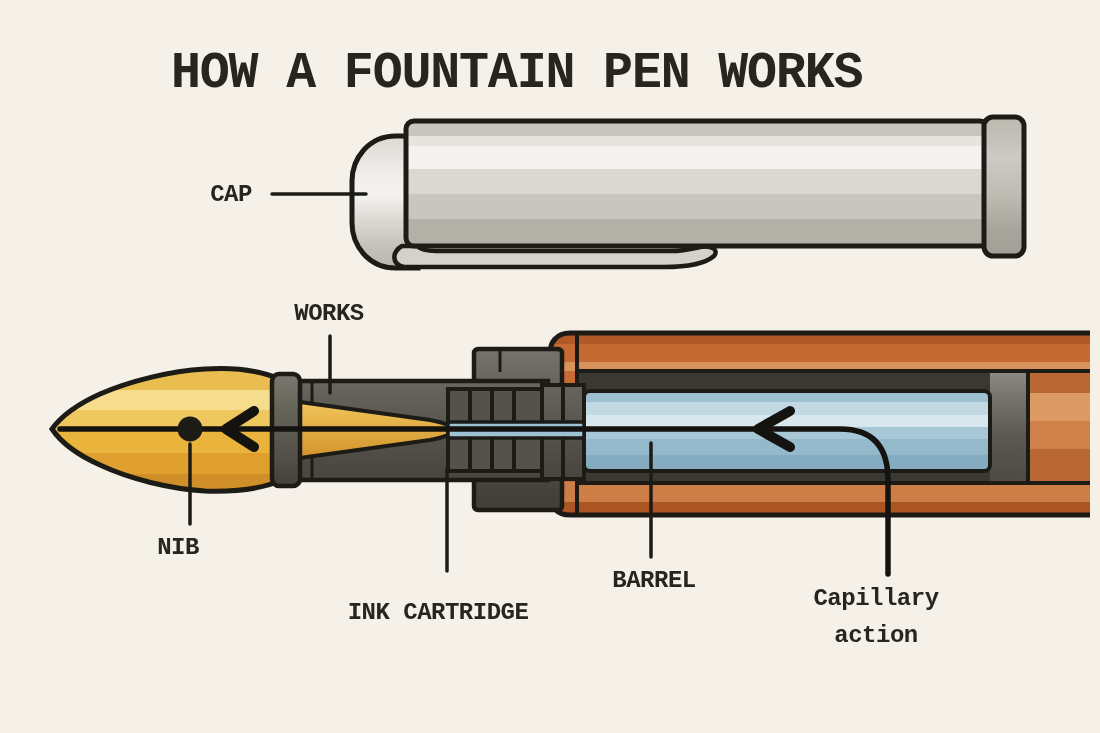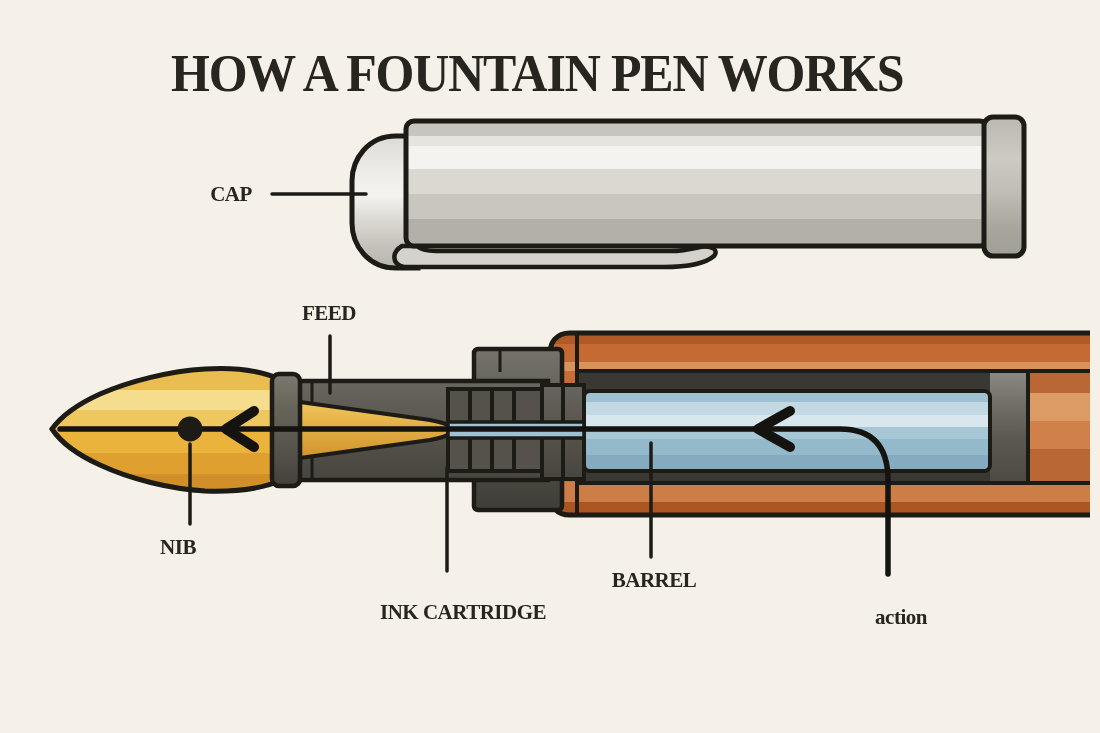--- a/index.html
+++ b/index.html
@@ -2,30 +2,30 @@
 <html style="--background: #f5f1e8; --text: #26251f; --outline: #1c1b16; --cap-gray: #d7d4cd; --nib-gold: #ecb845; --grip-gray: #5b5852; --barrel-orange: #c76c36; --ink-blue: #a9c9d8;"><head>
 <meta charset="utf-8">
 <style>
   :root{
     --background:#f5f1e8; --text:#26251f; --outline:#1c1b16;
   }
   html,body{margin:0;padding:0;background:var(--background);}
   #stage{
     position:relative;width:1100px;height:733px;overflow:hidden;
     background:var(--background);
-    font-family:Liberation Serif, serif;
+    font-family:Liberation Mono, monospace;
   }
   #pen-svg{position:absolute;left:0;top:0;}
   .lbl{
     position:absolute;transform:translate(-50%,-50%);
     font-weight:bold;color:var(--text);white-space:nowrap;text-align:center;
     letter-spacing:-0.5px;
   }
-  .lbl-31{font-size:21px;}
-  .lbl-2line{line-height:37px;margin-left:25px;}
+  .lbl-31{font-size:24px;}
+  .lbl-2line{line-height:37px;}
   #title{
     position:absolute;left:171px;top:44px;
     font-size:52px;font-weight:bold;color:var(--text);
     letter-spacing:-1.2px;white-space:nowrap;
     transform:scaleX(.96);transform-origin:left top;
   }
 </style>
 </head>
 <body>
 
@@ -199,27 +199,28 @@
       <line x1="190" y1="444" x2="190" y2="524"></line>
       <line x1="447" y1="468" x2="447" y2="571"></line>
       <line x1="651" y1="443" x2="651" y2="557"></line>
     </g>
   </svg>
 
   <div id="title">HOW A FOUNTAIN PEN WORKS</div>
 
   <div class="lbl lbl-31" style="left:231px;top:194px;">CAP</div>
 
-  <div class="lbl lbl-31" style="left:329px;top:313px;">FEED</div>
+  <div class="lbl lbl-31" style="left:329px;top:313px;">WORKS</div>
 
   <div class="lbl lbl-31" style="left:178px;top:547px;">NIB</div>
 
   <div class="lbl lbl-31 lbl-2line" style="left:438px;top:612px;">
     <div>INK CARTRIDGE</div>
   </div>
 
   <div class="lbl lbl-31" style="left:654px;top:580px;text-align:right;">BARREL</div>
 
   <div class="lbl lbl-31 lbl-2line" style="left:876px;top:617px;">
+    <div>Capillary</div>
     <div>action</div>
   </div>
 
 </div>
 
 </body></html>

